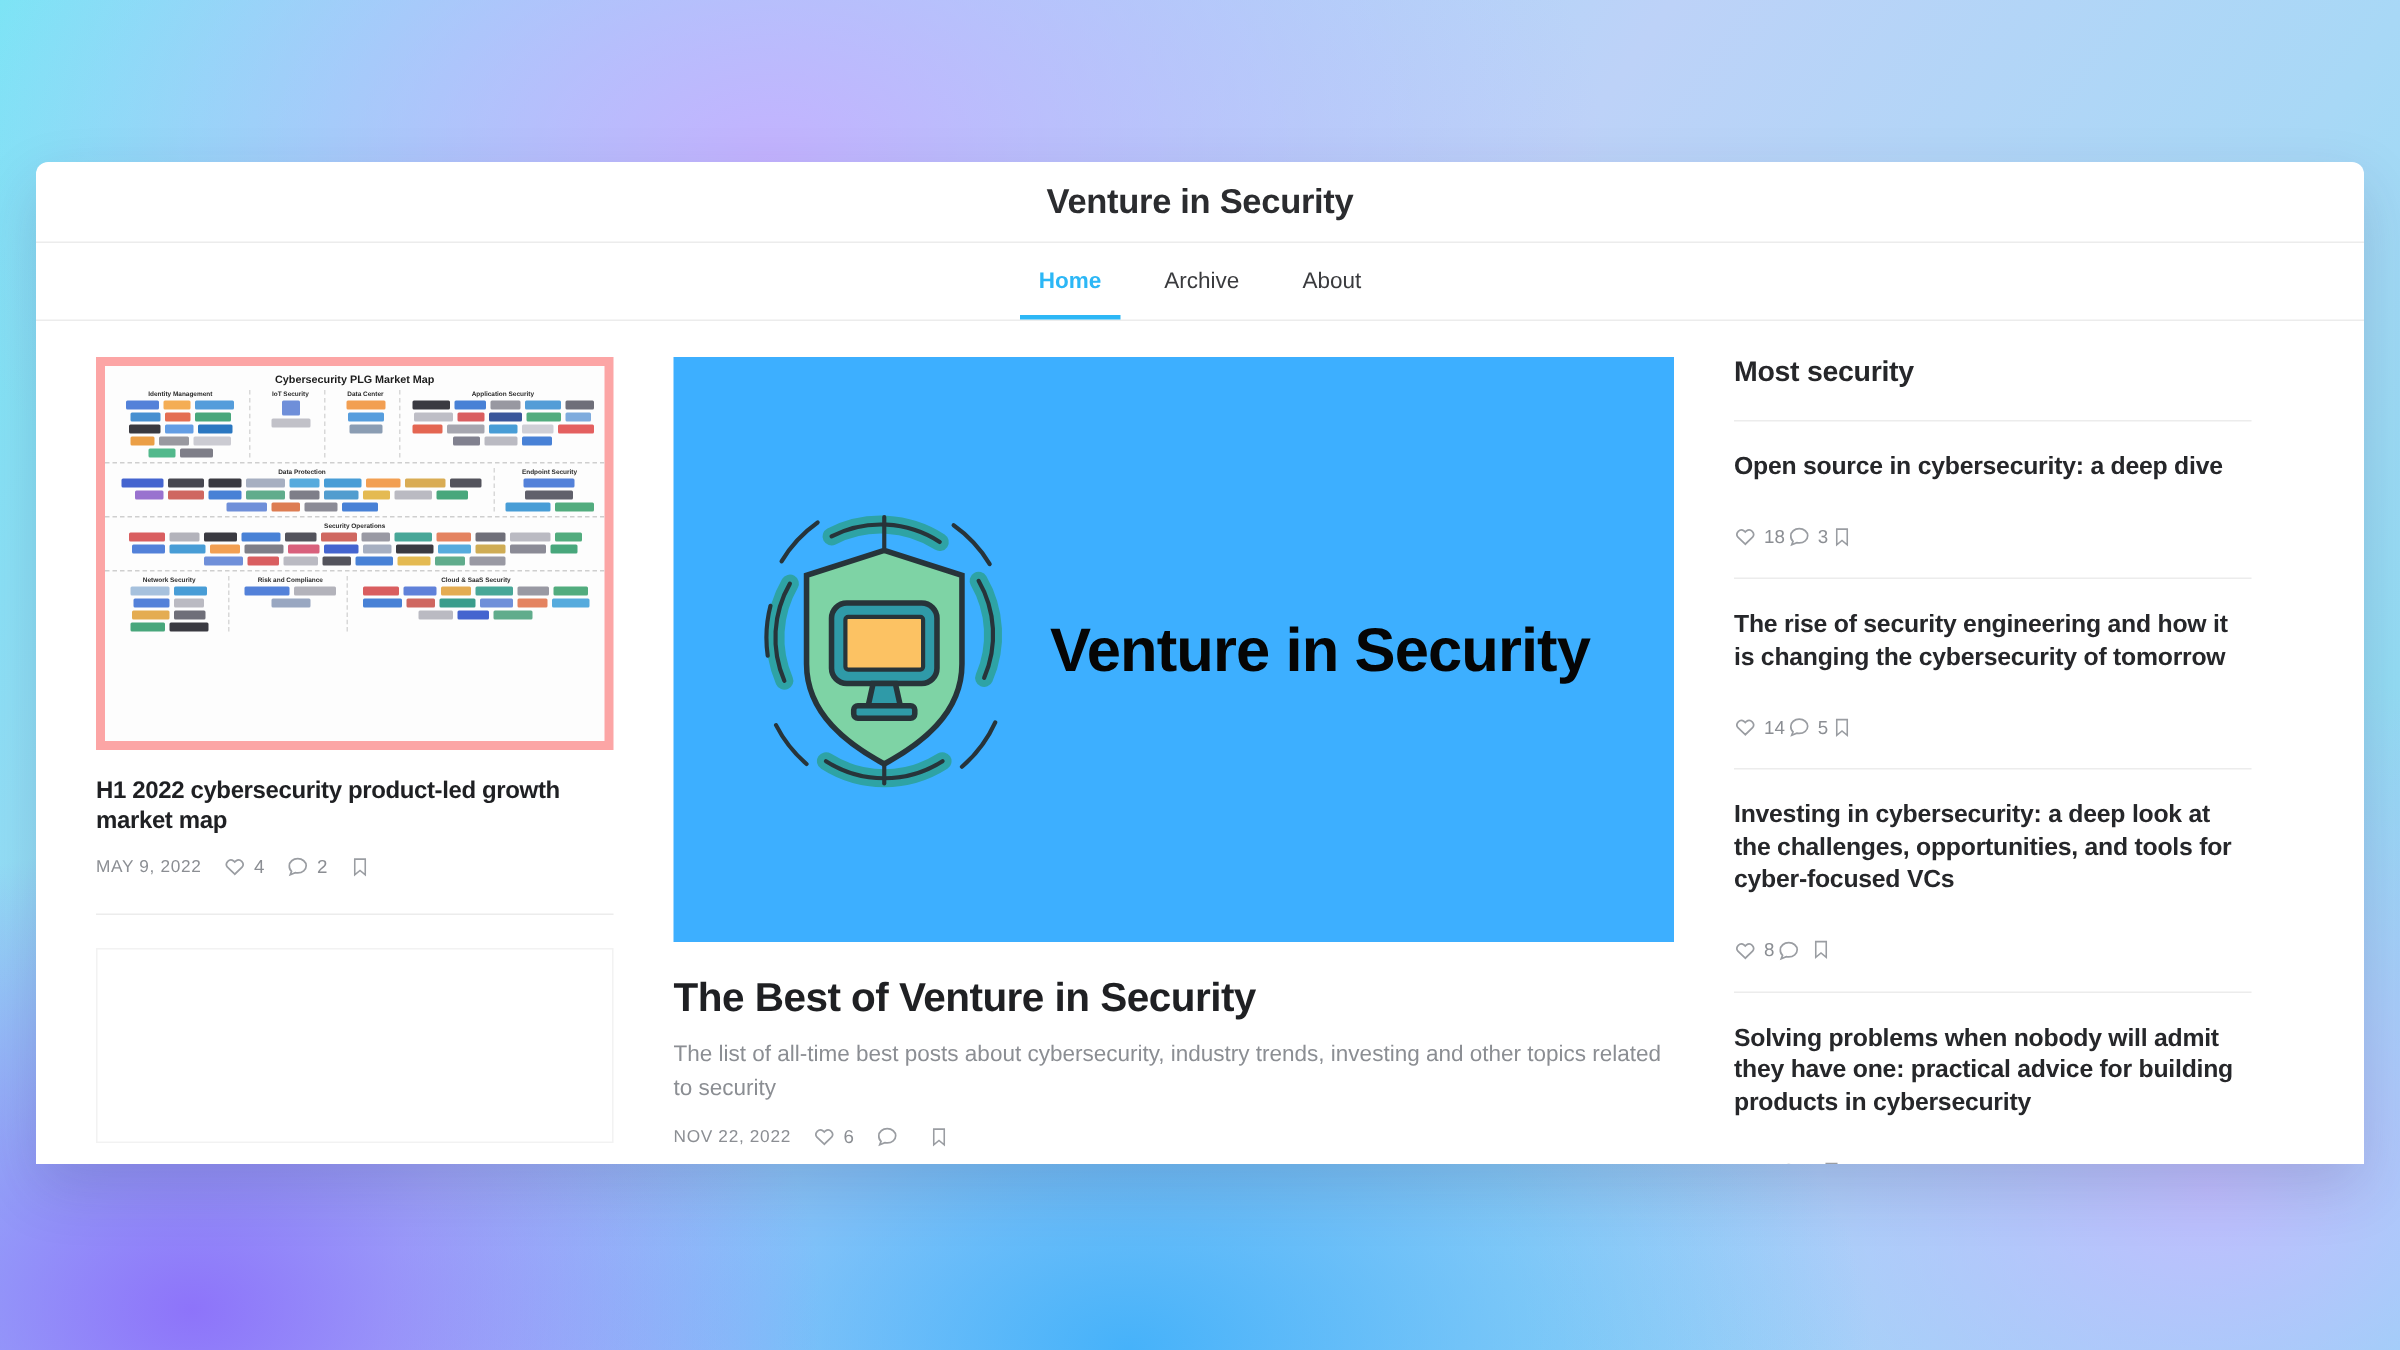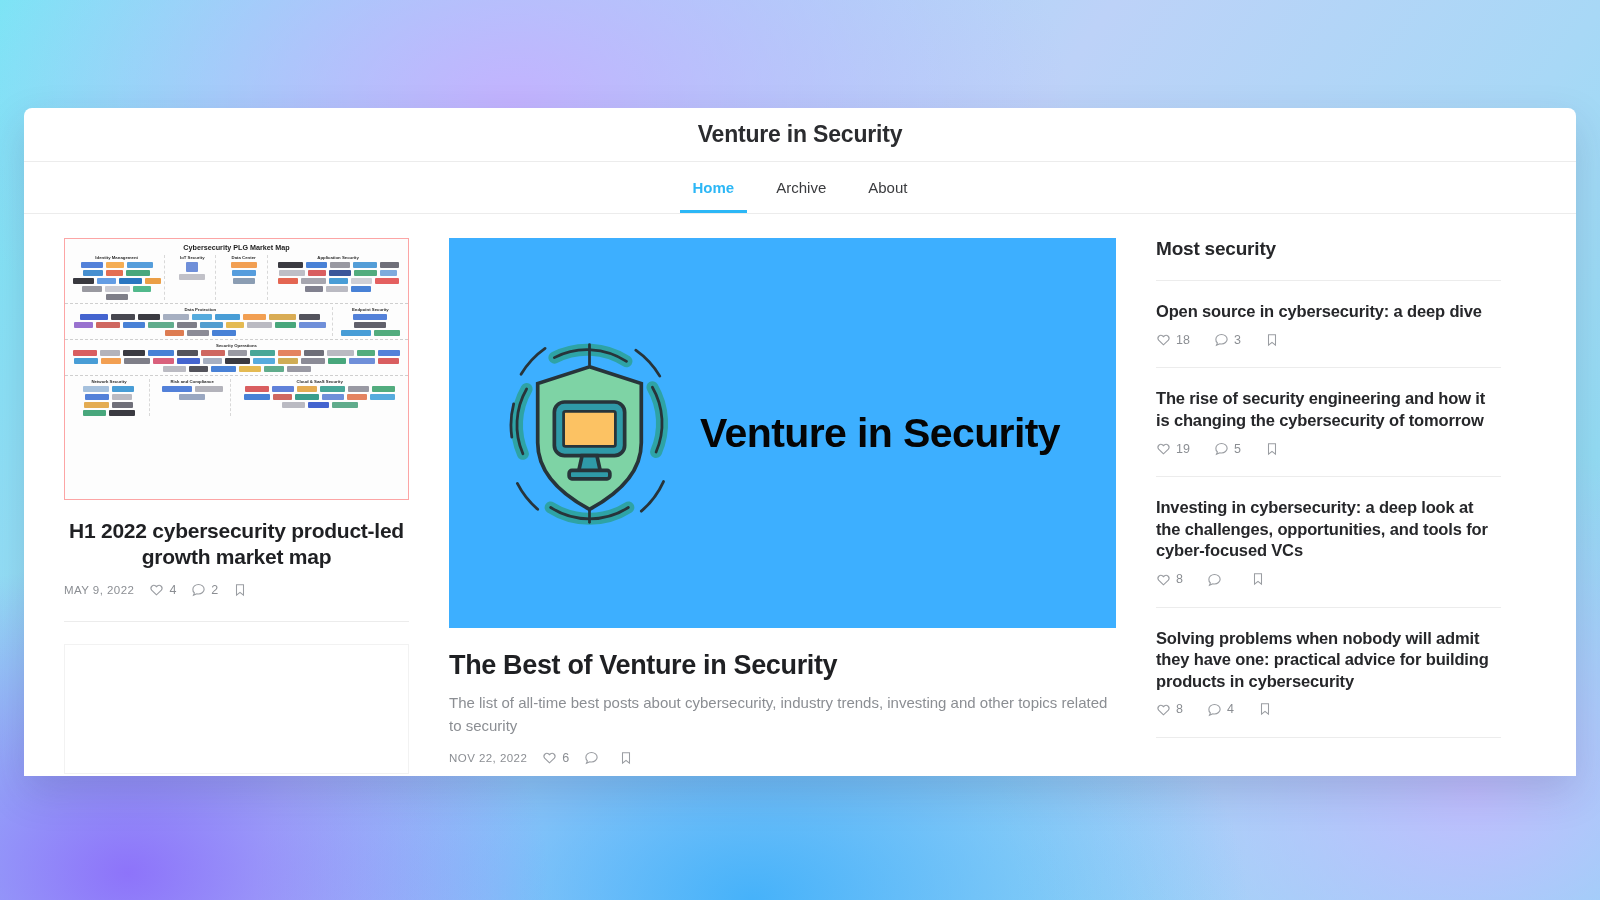--- a/index.html
+++ b/index.html
@@ -58,43 +58,43 @@
     height: calc(100% - 107px);
   }
   .col-left  { width: 345px; flex: 0 0 345px; }
   .col-main  { width: 667px; flex: 0 0 667px; }
   .col-right { width: 345px; flex: 0 0 345px; }
 
   
   .thumb-map {
     width: 100%; height: 262px;
     background: #fdfdfd;
-    border: 1px solid #fca5a5;
+    border: 6px solid #fca5a5;
     overflow: hidden;
     position: relative;
   }
   .map-title {
     text-align: center; font-size: 7.2px; font-weight: 700;
     color: #1c1c1c; padding: 4px 0 3px;
   }
   .map-band { padding: 0 4px 3px; }
   .map-band + .map-band { border-top: 1px dashed #cfcfcf; padding-top: 3px; }
   .map-cols { display: flex; gap: 4px; }
   .map-col { flex: 1; border-right: 1px dashed #d8d8d8; padding: 0 3px; }
   .map-col:last-child { border-right: 0; }
   .map-sec { text-align: center; font-size: 4.3px; font-weight: 700; color: #2b2b2b; margin-bottom: 2px; }
   .chips { display: flex; flex-wrap: wrap; gap: 2px 3px; justify-content: center; }
   .chip {
     height: 6px; border-radius: 1px; opacity: .88;
     display: inline-block;
   }
 
   .card-title {
-    font-size: 21px; line-height: 1.22; font-weight: 700;
-    color: #1f2023; margin-top: 18px; letter-spacing: -0.25px; text-align: center;
+    font-size: 16px; line-height: 1.22; font-weight: 700;
+    color: #1f2023; margin-top: 18px; letter-spacing: -0.25px;
   }
   .card-sub {
     font-size: 14.5px; line-height: 1.55; color: #8b8e93; margin-top: 11px;
   }
   .meta-row {
     display: flex; align-items: center; gap: 15px;
     margin-top: 13px; color: #8b8e93; font-size: 12px;
   }
   .meta-date { letter-spacing: .45px; font-size: 11.5px; text-transform: uppercase; }
   .meta-item { display: inline-flex; align-items: center; gap: 5px; font-size: 12.5px; }
@@ -126,21 +126,21 @@
     font-size: 15px; line-height: 1.5; color: #8b8e93; margin-top: 11px;
   }
 
   
   .side-head { font-size: 19px; font-weight: 700; color: #26272a; letter-spacing: -0.2px; }
   .side-rule { height: 1px; background: #ececec; margin: 20px 0; }
   .side-title {
     font-size: 16.5px; line-height: 1.3; font-weight: 700; color: #26272a;
     letter-spacing: -0.15px;
   }
-  .side-meta { display: flex; align-items: center; gap: 24px; margin-top: 10px; color: #8b8e93; }
+  .side-meta { display: flex; align-items: center; gap: 2px; margin-top: 28px; color: #8b8e93; }
 </style>
 </head>
 <body>
 
 <div class="page-card">
 
   <div class="masthead">
     <div class="masthead-title">Venture in Security</div>
   </div>
 
@@ -465,21 +465,21 @@
       </div>
 
       <div class="side-rule"></div>
       <div>
         <div class="side-title">The rise of security engineering and how it is changing the cybersecurity of tomorrow</div>
         <div class="side-meta">
           <span class="meta-item">
             <svg width="15" height="15" viewBox="0 0 24 24" fill="none" stroke="#9a9da2" stroke-width="1.8">
                 <path d="M12 20.5 4.2 13a4.7 4.7 0 0 1 6.6-6.6l1.2 1.2 1.2-1.2A4.7 4.7 0 0 1 19.8 13z"></path>
               </svg>
-            <span>19</span>
+            <span>14</span>
           </span>
           <span class="meta-item">
             <svg width="15" height="15" viewBox="0 0 24 24" fill="none" stroke="#9a9da2" stroke-width="1.8">
                 <path d="M21 11.5c0 4.2-4 7.6-9 7.6a10 10 0 0 1-2.6-.3L4 21l1.4-3.6A7.1 7.1 0 0 1 3 11.5C3 7.3 7 3.9 12 3.9s9 3.4 9 7.6z"></path>
               </svg>
             <span>5</span>
           </span>
           <span class="meta-item">
             <svg width="14" height="14" viewBox="0 0 24 24" fill="none" stroke="#9a9da2" stroke-width="1.8">
                 <path d="M6 3h12v18l-6-5-6 5z"></path>

